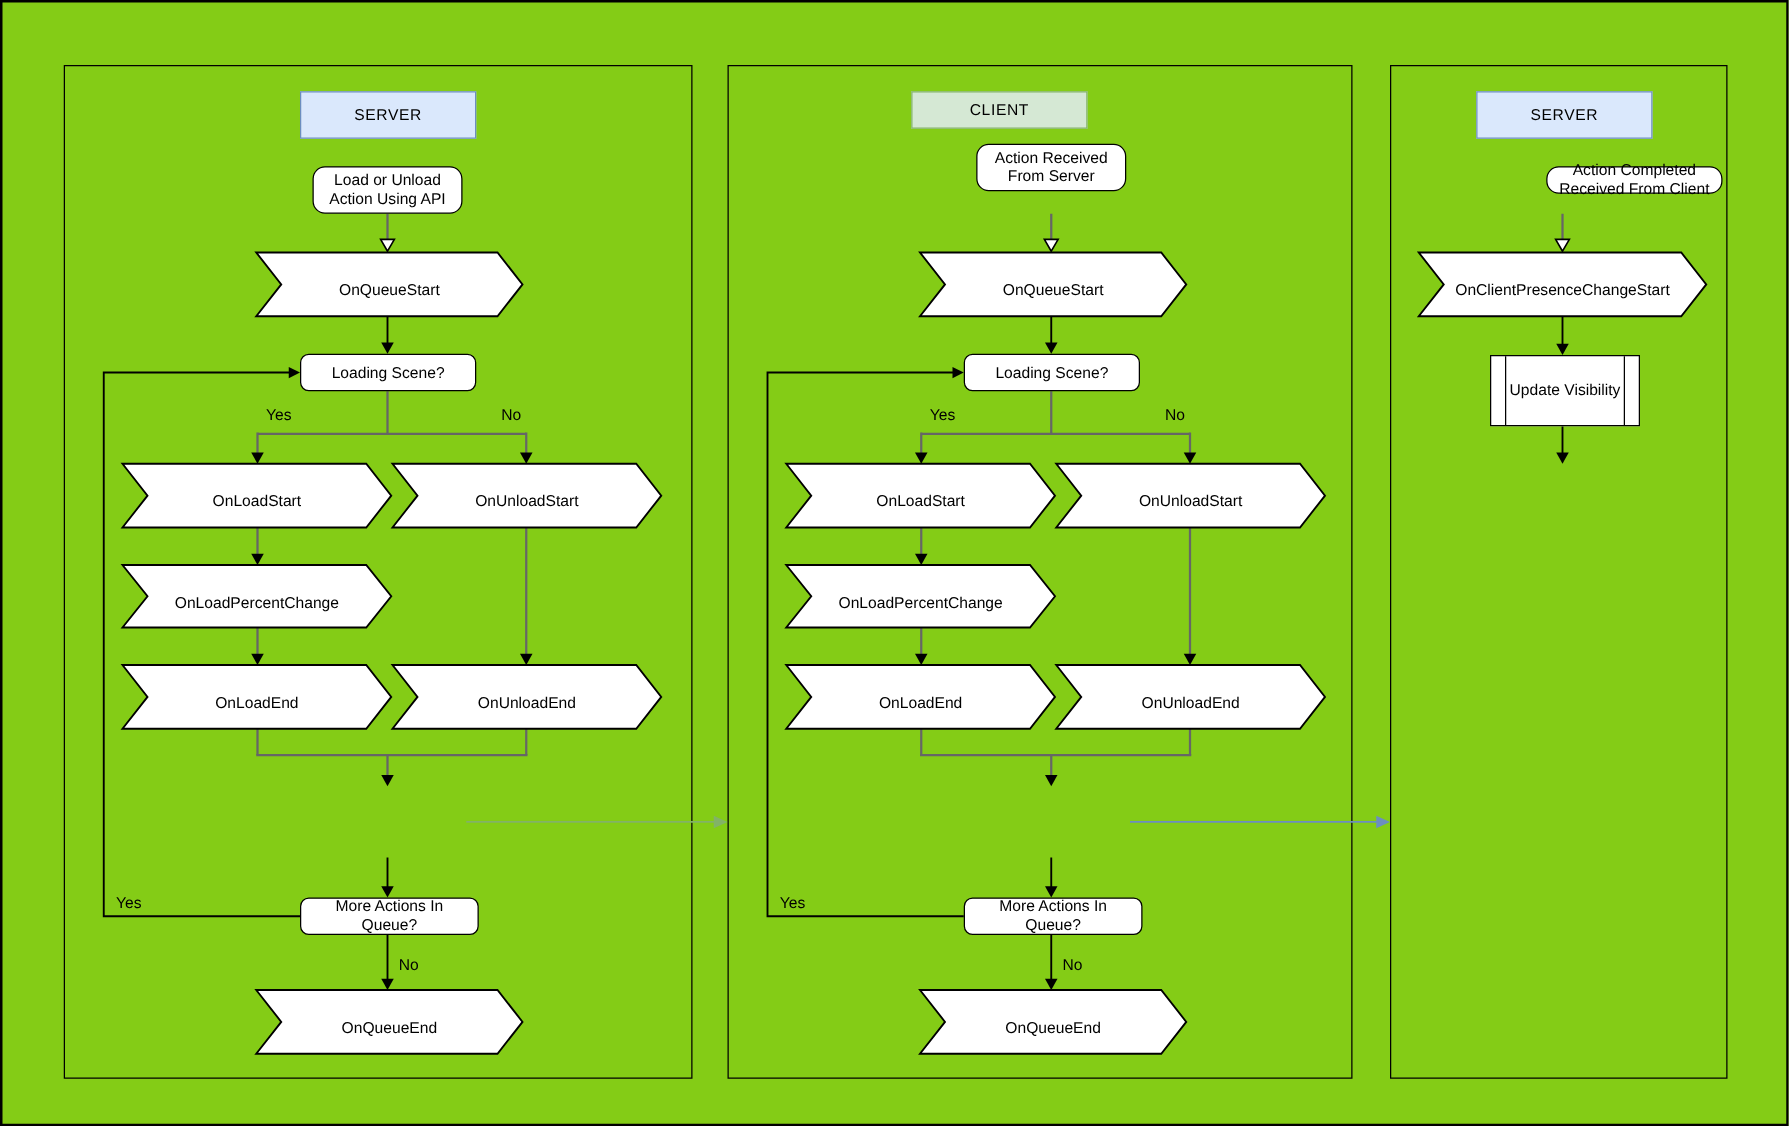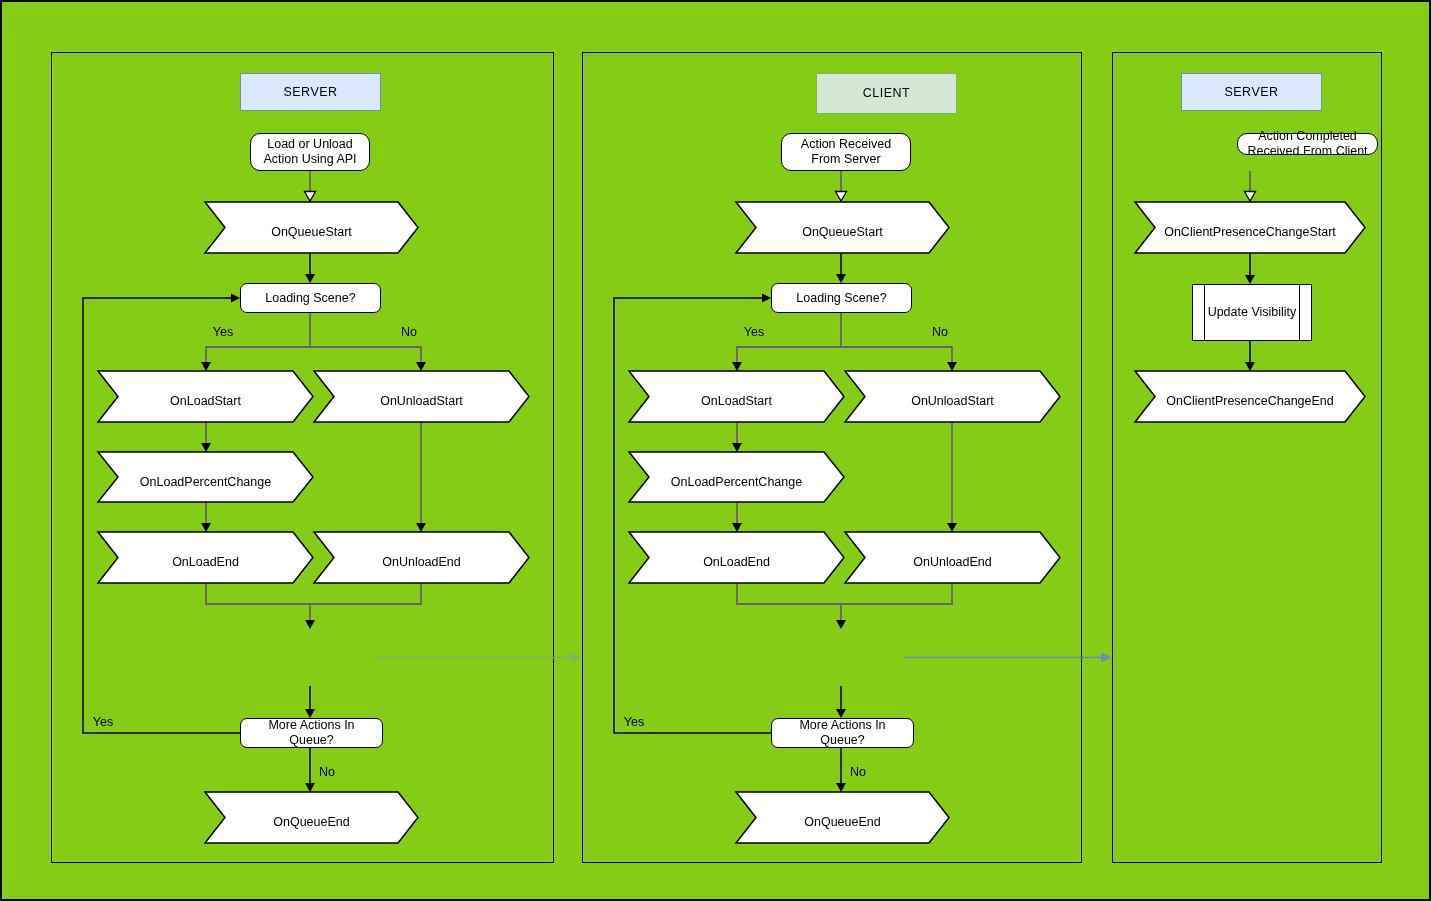--- a/index.html
+++ b/index.html
@@ -158,25 +158,25 @@
 
   <div class="flowlabel" style="left:305px;top:763px">No</div>
 
   <div class="node step" style="left:203px;top:790px;width:213px;height:51px">
     <svg width="213" height="51">
       <polygon class="sp" points="0,0 193,0 213,25.5 193,51 0,51 20,25.5"></polygon>
       </svg>
     <span class="lbl">OnQueueEnd</span>
   </div>
 
-  <div class="node hdr hdr-green" style="left:814px;top:71px;width:141px;height:41px">
+  <div class="node hdr hdr-green" style="left:727px;top:71px;width:141px;height:30px">
     <span class="lbl">CLIENT</span>
   </div>
 
-  <div class="node rrect" style="left:779px;top:131px;width:130px;height:38px">
+  <div class="node rrect" style="left:779px;top:113px;width:120px;height:38px">
     <span class="lbl">Action Received From Server</span>
   </div>
 
   <div class="node step" style="left:734px;top:200px;width:213px;height:51px">
     <svg width="213" height="51">
       <polygon class="sp" points="0,0 193,0 213,25.5 193,51 0,51 20,25.5"></polygon>
       </svg>
     <span class="lbl">OnQueueStart</span>
   </div>
 
@@ -252,20 +252,14 @@
     <span class="lbl" style="width:96px">Update Visibility</span>
   </div>
 
   <div class="node step" style="left:1133px;top:200px;width:230px;height:51px">
     <svg width="230" height="51">
       <polygon class="sp" points="0,0 210,0 230,25.5 210,51 0,51 20,25.5"></polygon>
       </svg>
     <span class="lbl">OnClientPresenceChangeStart</span>
   </div>
 
-  <div class="node step" style="left:1133px;top:369px;width:230px;height:51px">
-    <svg width="230" height="51">
-      <polygon class="sp" points="0,0 210,0 230,25.5 210,51 0,51 20,25.5"></polygon>
-      </svg>
-    <span class="lbl">OnClientPresenceChangeEnd</span>
-  </div>
 
 </div>
 
 </body></html>

